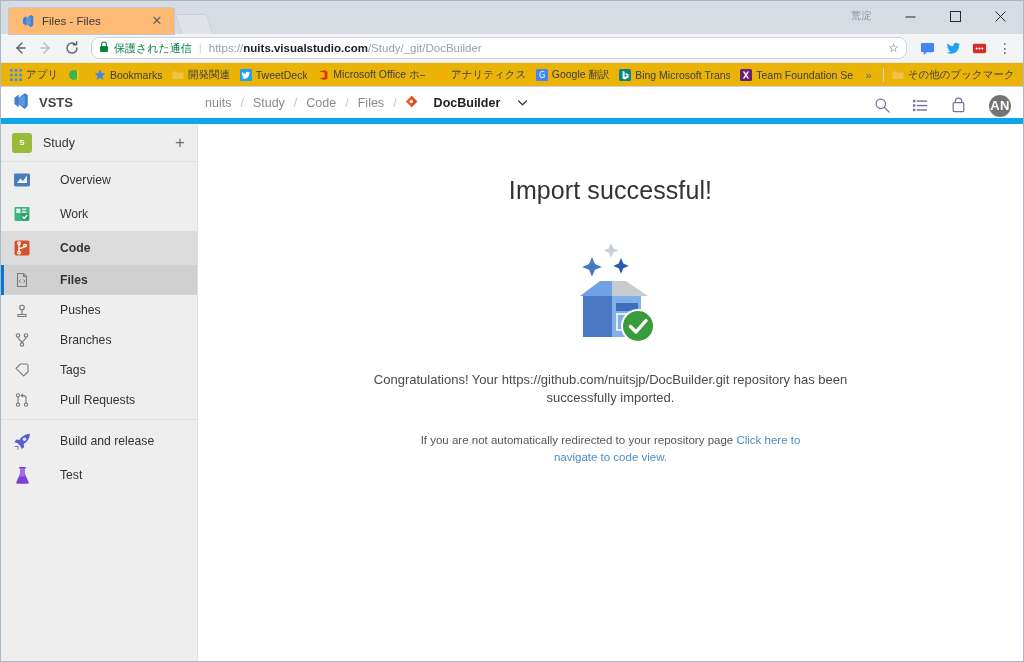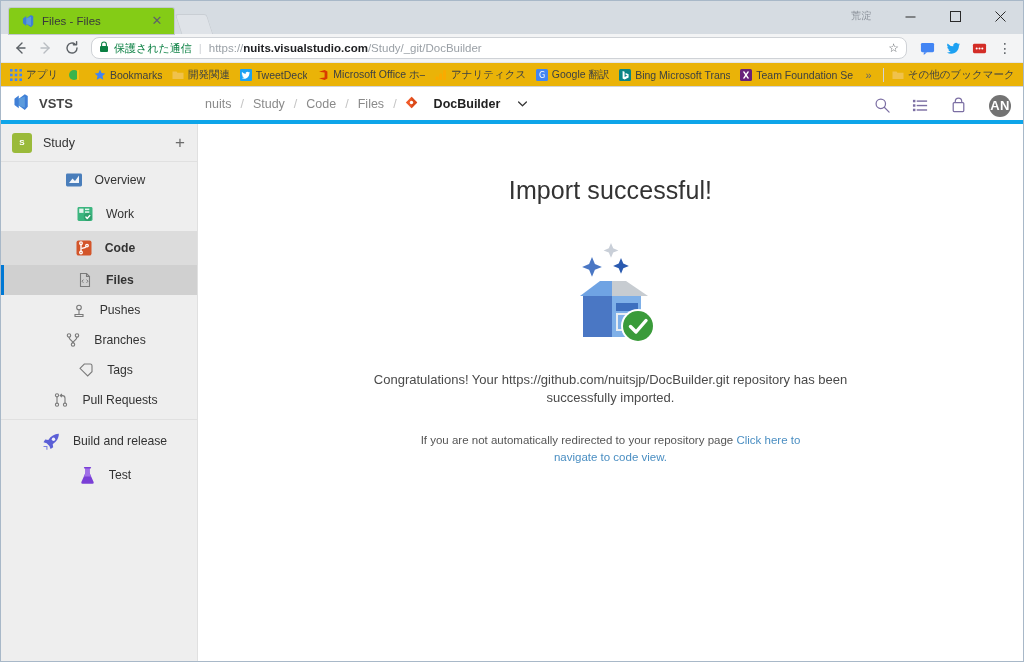--- a/index.html
+++ b/index.html
@@ -34,21 +34,21 @@
     padding-left: 8px;
   }
   .tab {
     position: relative;
     display: flex;
     align-items: center;
     gap: 7px;
     height: 26px;
     padding: 0 10px 0 12px;
     min-width: 165px;
-    background: #84cc16;
+    background: #fdba74;
     border-top-left-radius: 2px;
     border-top-right-radius: 2px;
     transform: skewX(0deg);
     box-shadow: 0 0 0 1px #c2c8cf;
     font-size: 11.5px;
     color: #38393b;
   }
   .tab-favicon { width: 14px; height: 14px; flex: 0 0 14px; }
   .tab-title {
     flex: 1 1 auto;
@@ -142,21 +142,21 @@
   }
   .bm-label { overflow: hidden; text-overflow: clip; white-space: nowrap; }
   .bm-ico { width: 12px; height: 12px; flex: 0 0 12px; display:block; }
   .bm-overflow { margin-left: auto; padding: 0 8px; color: #5f6368; font-size: 11px; }
   .bm-div { width: 1px; height: 14px; background: #d2d4d7; margin: 0 3px; }
 
   
   .vsts-header {
     height: 37px;
     background: #ffffff;
-    border-bottom: 4px solid #0ea5e9;
+    border-bottom: 6px solid #0ea5e9;
     display: flex; 
     position: relative;
   }
   .vsts-brand {
     width: 197px;
     display: flex; align-items: center; gap: 9px;
     padding-left: 11px;
     font-size: 13px; font-weight: 700; color: #444;
   }
   .breadcrumb {
@@ -213,25 +213,24 @@
     display: flex; align-items: center; justify-content: center;
   }
   .sb-proj-name { font-size: 12.5px; color: #333; flex: 1 1 auto; }
   .sb-plus { font-size: 17px; color: #6b6b6b; line-height: 1; padding-right: 2px; }
 
   .sb-list { flex: 1 1 auto; padding-top: 1px; overflow: hidden; }
   .sb-item {
     display: flex; align-items: center;
     height: 30px;
     padding-left: 11px;
-    gap: 11px;
+    gap: 28px;
     font-size: 12.2px;
     color: #333;
     position: relative;
-    justify-content: center;
   }
   .sb-item .sb-ico {
     width: 20px; height: 20px; flex: 0 0 20px;
     display: flex; align-items: center; justify-content: center;
   }
   .sb-item.lvl2 { padding-left: 11px; font-size: 12.2px; }
   .sb-item.group { height: 34px; }
   .sb-item.active-group { background: #dcdcdc; font-weight: 700; }
   .sb-item.active {
     background: #d0d0d0; font-weight: 700;

